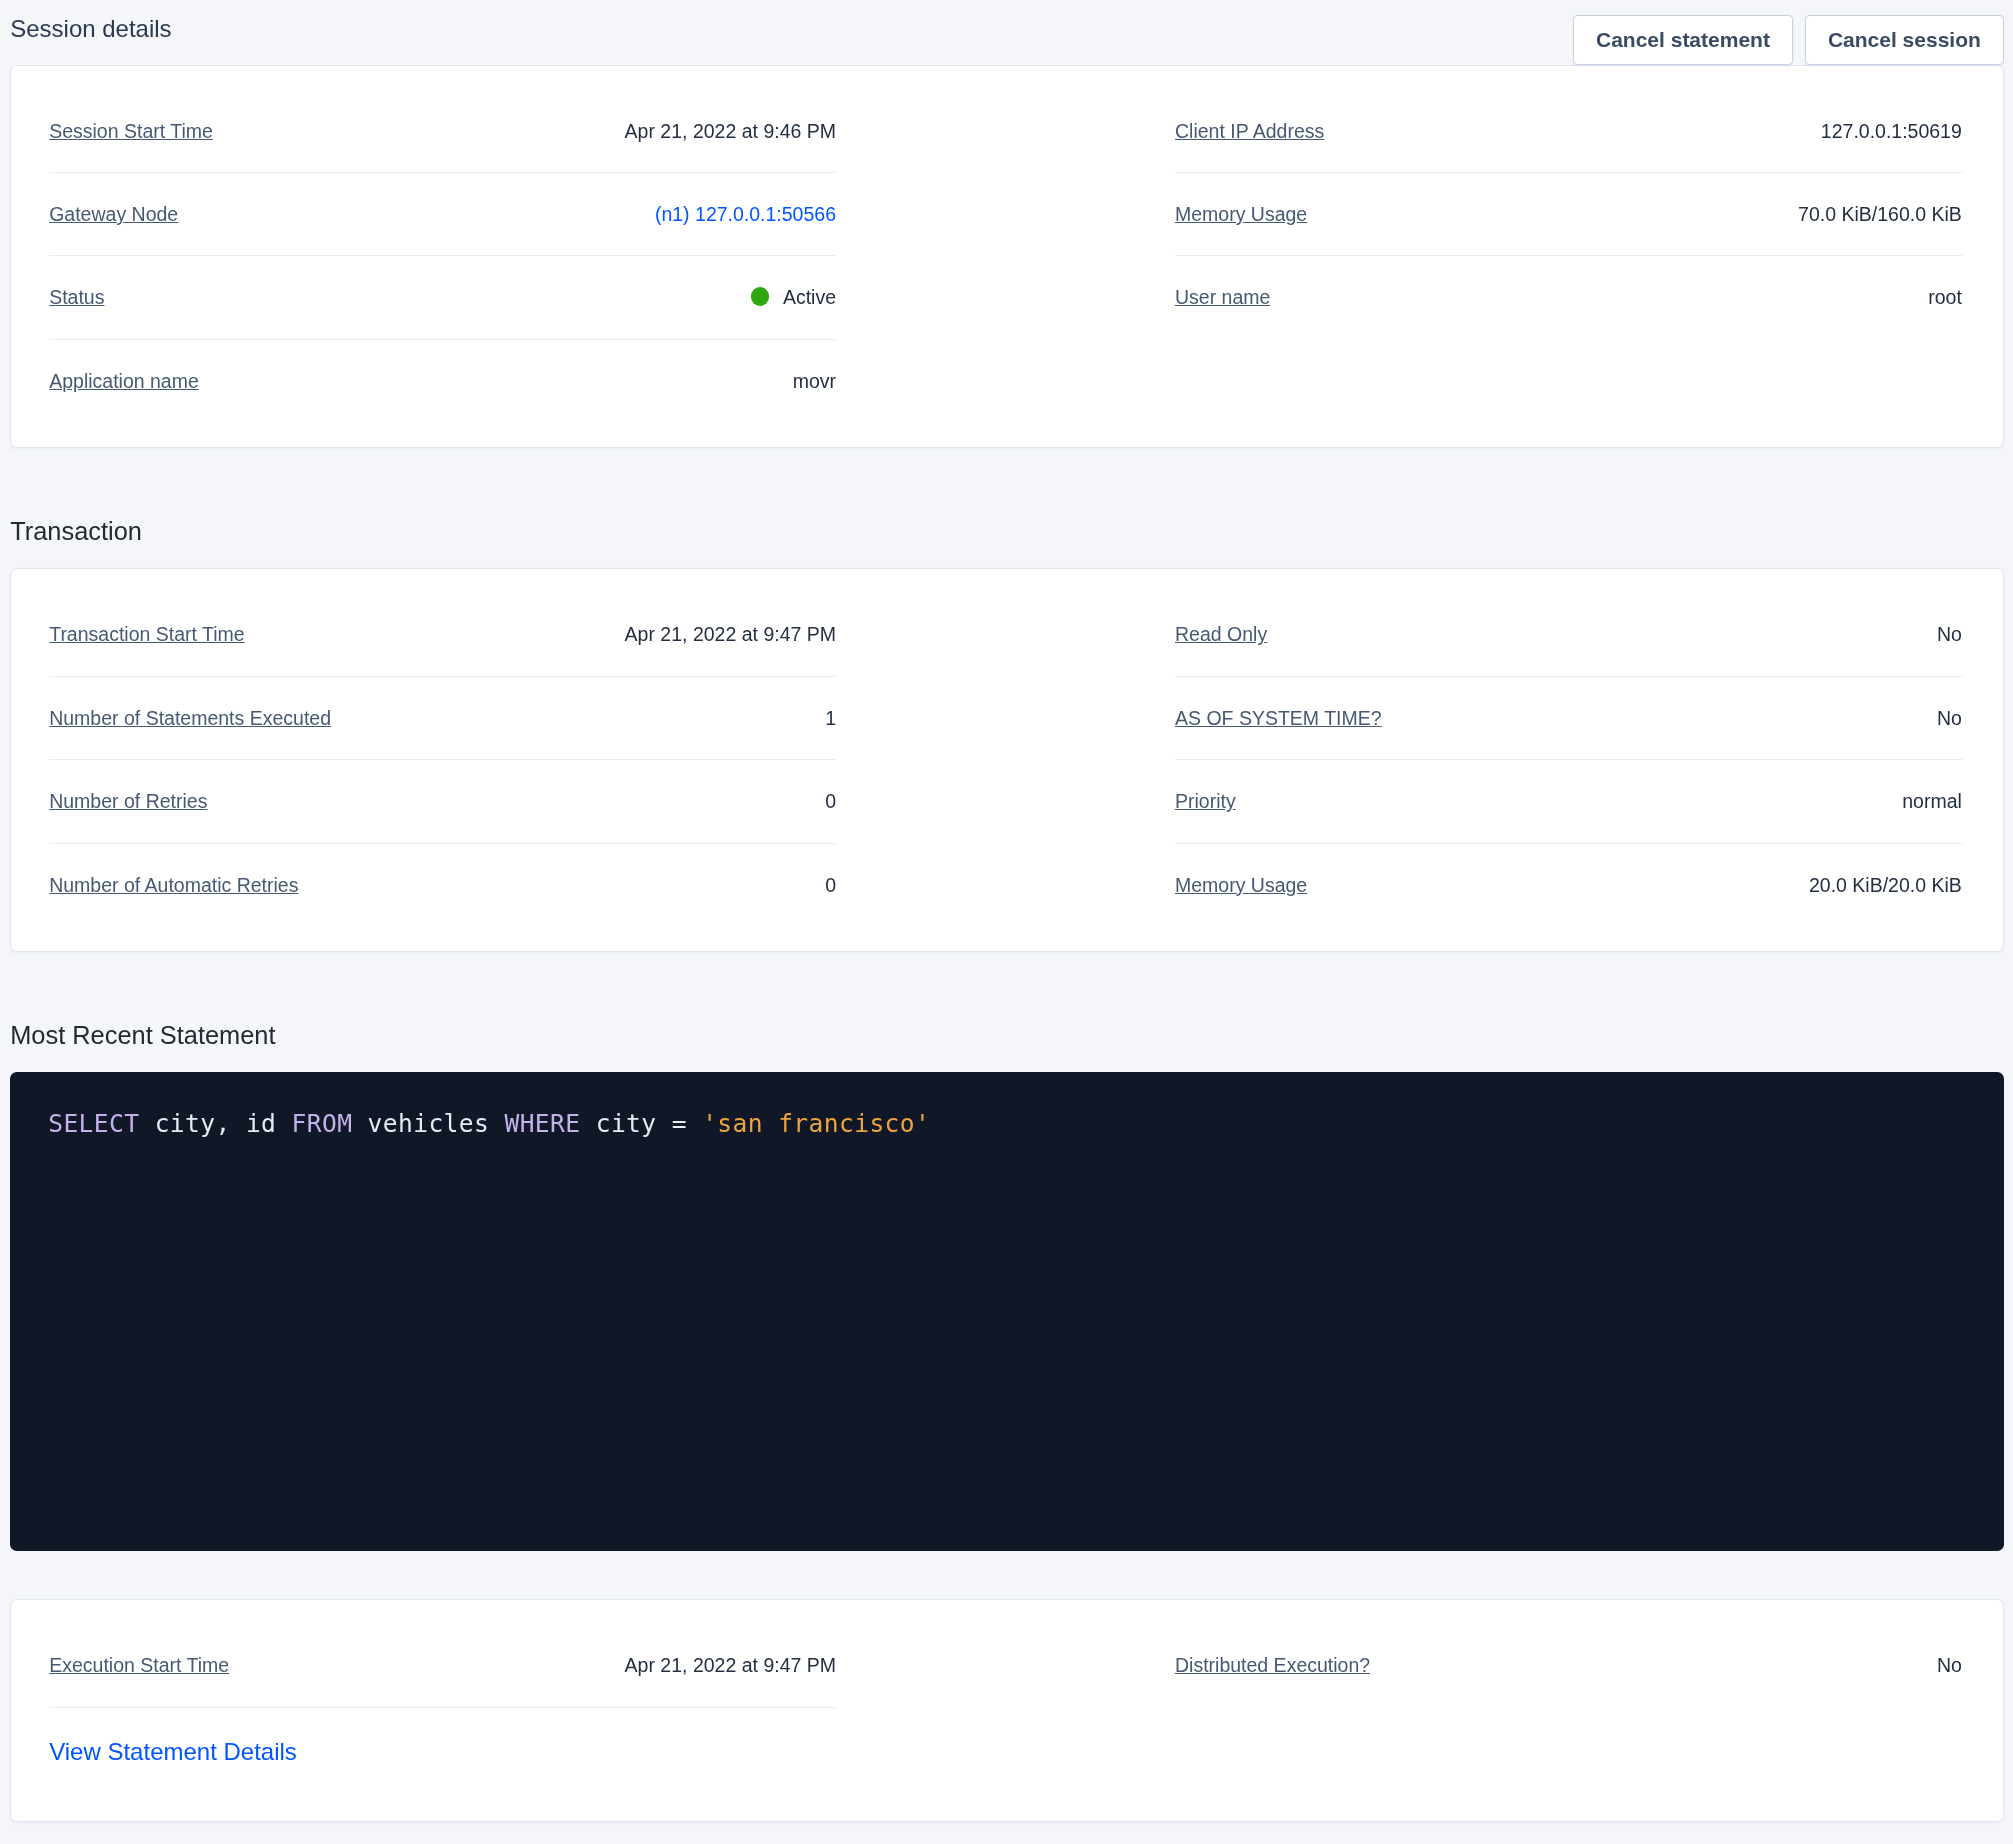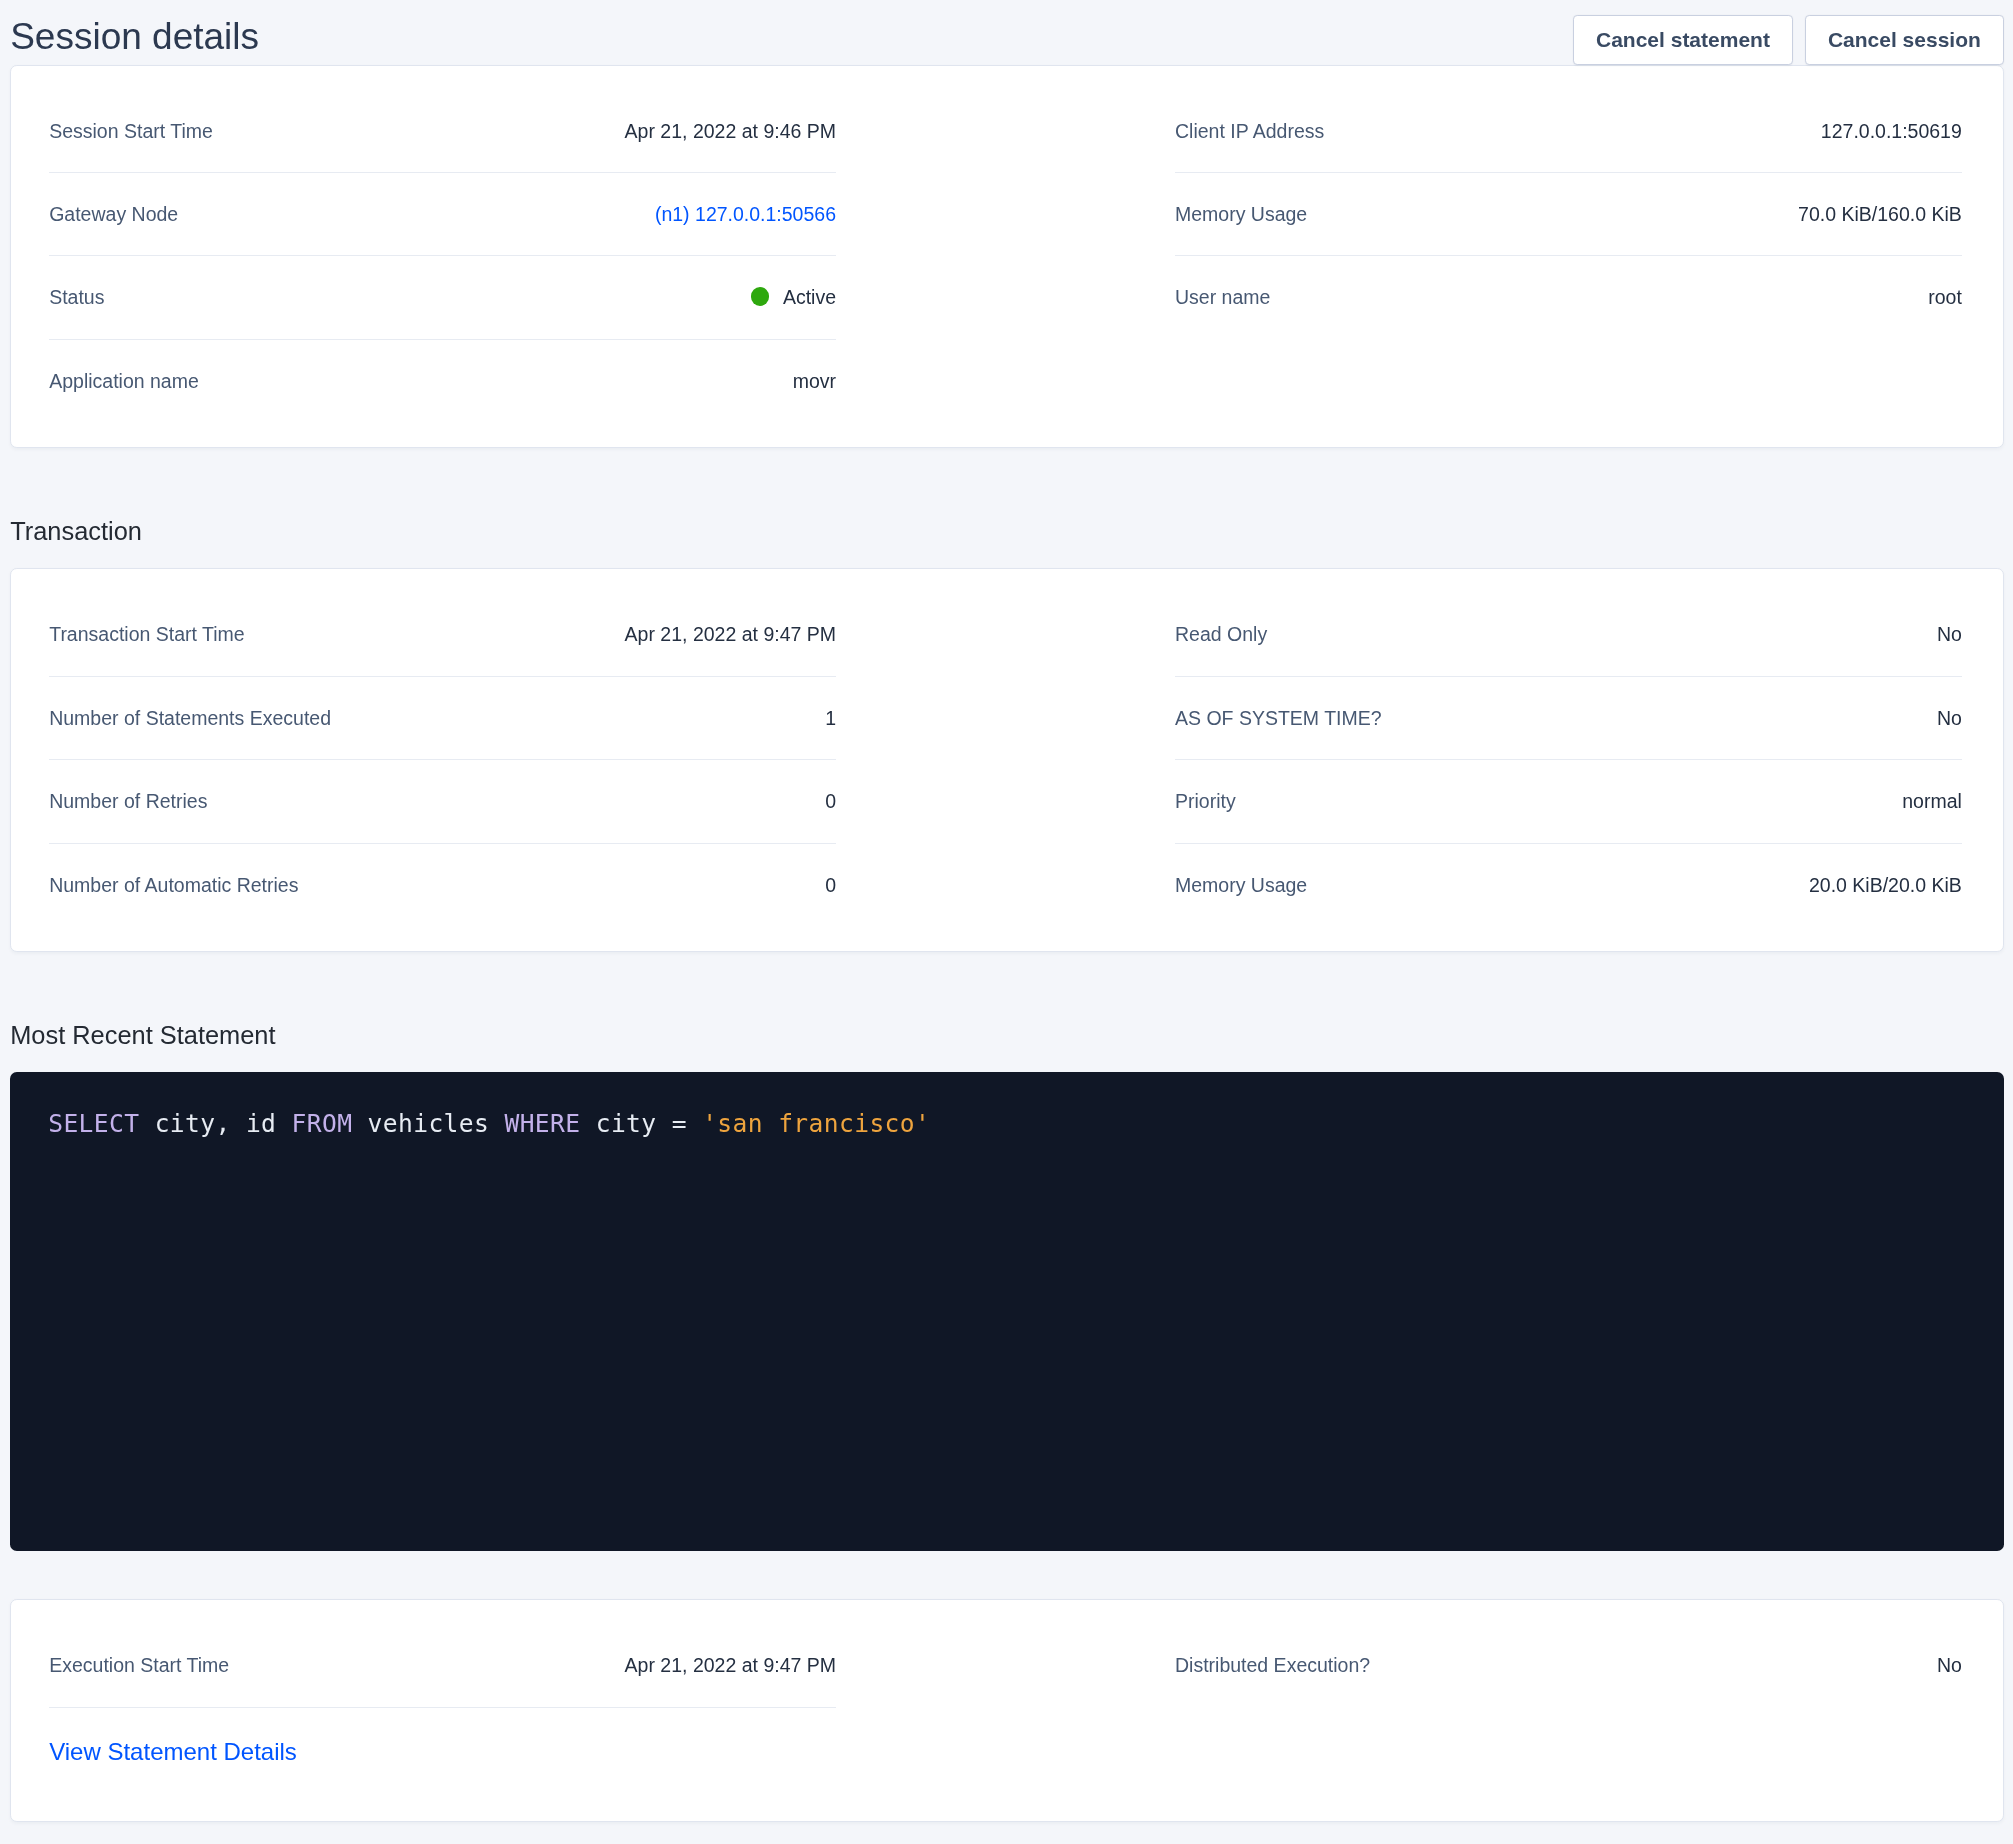--- a/index.html
+++ b/index.html
@@ -23,21 +23,21 @@
     font-family:"Liberation Sans",sans-serif;
     color:var(--value-color);
     overflow:hidden;
   }
   
   .page-header{
     display:flex;justify-content:space-between;align-items:flex-start;
     padding:13.6px 10.2px 0 10.2px;
   }
   .page-title{
-    font-size:37px;font-weight:500;color:#2c3950;margin:1.7px 0 0 0;line-height:1.2;
+    font-size:24px;font-weight:500;color:#2c3950;margin:1.7px 0 0 0;line-height:1.2;
   }
   .header-actions{display:flex;gap:12px;margin-top:1px;}
   .btn{
     background:#ffffff;
     border:1.7px solid #c9d0e0;
     border-radius:4.2px;
     font-family:"Liberation Sans",sans-serif;
     font-size:21px;font-weight:700;color:#394a63;
     padding:12px 22px;
     cursor:pointer;
@@ -58,21 +58,21 @@
     padding:24px 41px 25.4px 38px;
     align-items:start;
   }
   .srow{
     display:flex;justify-content:space-between;align-items:center;
     padding:29px 0;
     border-bottom:0.8px solid var(--row-border);
     font-size:19.5px;line-height:1.25;
   }
   .col .srow:last-child{border-bottom:none;}
-  .slabel{color:var(--label-color);}
+  .slabel{color:var(--label-color);text-decoration:underline;}
   .svalue{color:var(--value-color);text-align:right;}
   a.svalue{color:var(--accent-link);text-decoration:none;}
   .dot{
     display:inline-block;width:18.6px;height:18.6px;border-radius:50%;
     background:var(--status-active);
     margin-right:13.6px;vertical-align:-1.7px;
   }
   .row-link{
     color:var(--accent-link);text-decoration:none;font-weight:500;font-size:24px;
     cursor:pointer;

